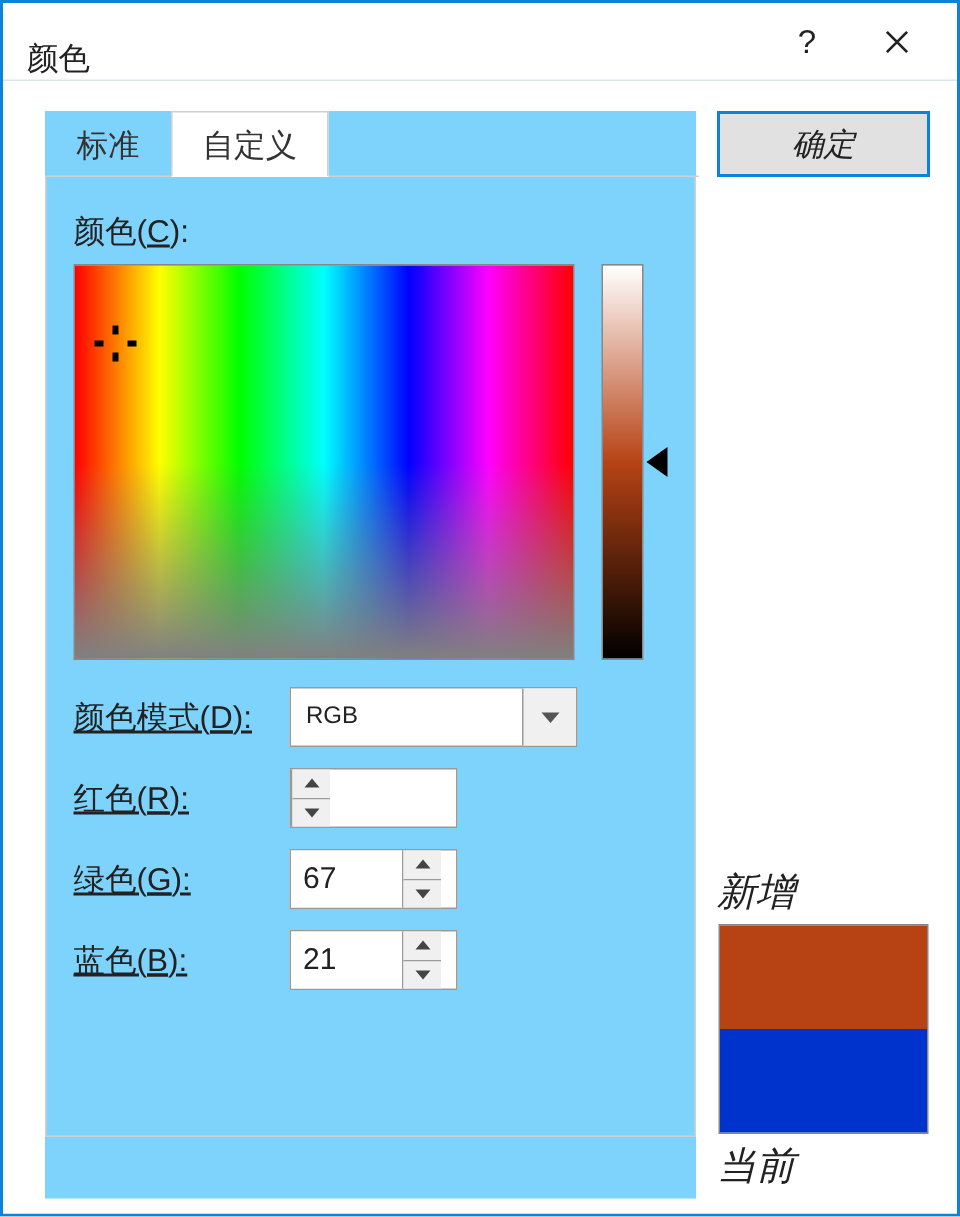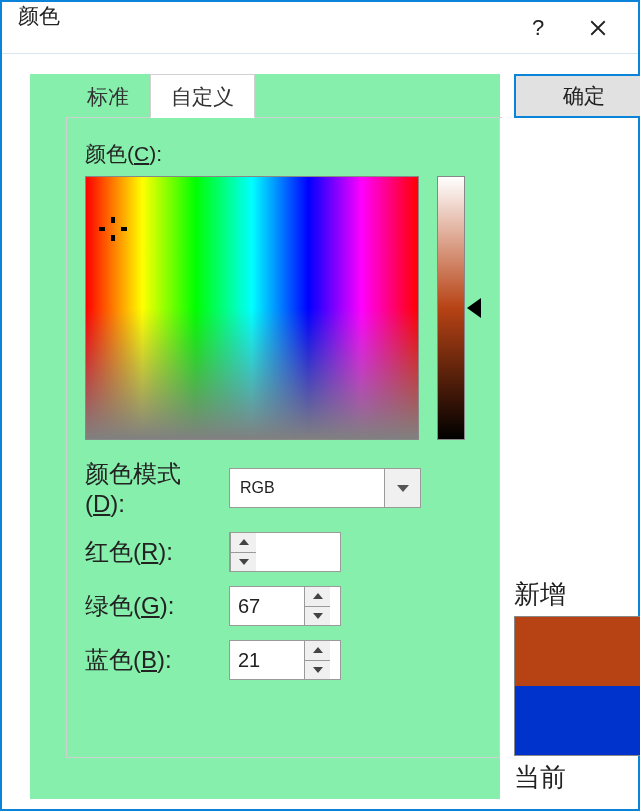--- a/index.html
+++ b/index.html
@@ -11,21 +11,21 @@
     width: 640px; height: 811px;
   }
   .dialog {
     width: 640px; height: 811px;
     border: 2px solid #0a84d8;
     background: #fff;
     display: flex; flex-direction: column;
   }
   .titlebar {
     height: 52px;
-    display: flex; align-items: flex-start;
+    display: flex; align-items: flex-end;
     padding: 0 10px 0 16px;
     border-bottom: 1px solid #d9e6ee;
   }
   .titlebar .title { flex: 1; font-size: 21px; color: #222; }
   .titlebar .tbtn {
     width: 60px; height: 100%;
     display: flex; align-items: center; justify-content: center;
     font-size: 22px; color: #222;
     cursor: pointer;
   }
@@ -34,22 +34,21 @@
   .body {
     flex: 1;
     display: flex;
     padding: 20px 18px 10px 28px;
     gap: 14px;
     background: #fff;
   }
   .left {
     flex: 1;
     display: flex; flex-direction: column;
-    background: #86efac;
-    padding-left: 36px;
+    background: #7dd3fc;
   }
   .tabs {
     display: flex;
     height: 44px;
     align-items: flex-end;
     position: relative;
     margin-bottom: 0;
   }
   .tabs::after {
     content:"";
@@ -116,21 +115,21 @@
     margin-left: 2px;
     margin-top: 122px;
     cursor: pointer;
   }
 
   .form-row {
     display:flex; align-items:center;
     margin-top: 14px;
     gap: 12px;
   }
-  .form-row .flab { width: 132px; font-size: 24px; color:#222; }
+  .form-row .flab { width: 132px; font-size: 21px; color:#222;text-decoration:underline; }
   .u { text-decoration: underline; }
 
   .select {
     display:flex; align-items:center;
     width: 192px; height: 40px;
     border:1px solid #9a9a9a;
     background:#fff;
     cursor:pointer;
   }
   .select .sel-val { flex:1; padding:0 10px; font-size:16px; color:#222; }
@@ -168,20 +167,21 @@
     cursor:pointer;
   }
   .spin .sb:first-child { border-bottom:1px solid #9a9a9a;}
   .tri-up {width:0;height:0;border-left:5px solid transparent;border-right:5px solid transparent;border-bottom:6px solid #444;}
   .tri-dn {width:0;height:0;border-left:5px solid transparent;border-right:5px solid transparent;border-top:6px solid #444;}
 
   .right {
     width: 160px;
     display:flex; flex-direction:column;
     align-items:stretch;
+    font-style:italic;
   }
   .btn {
     height: 44px;
     border:1px solid #9a9a9a;
     background:#e1e1e1;
     font-size: 21px; color:#222;
     display:flex; align-items:center; justify-content:center;
     cursor:pointer;
     margin-bottom: 14px;
   }

